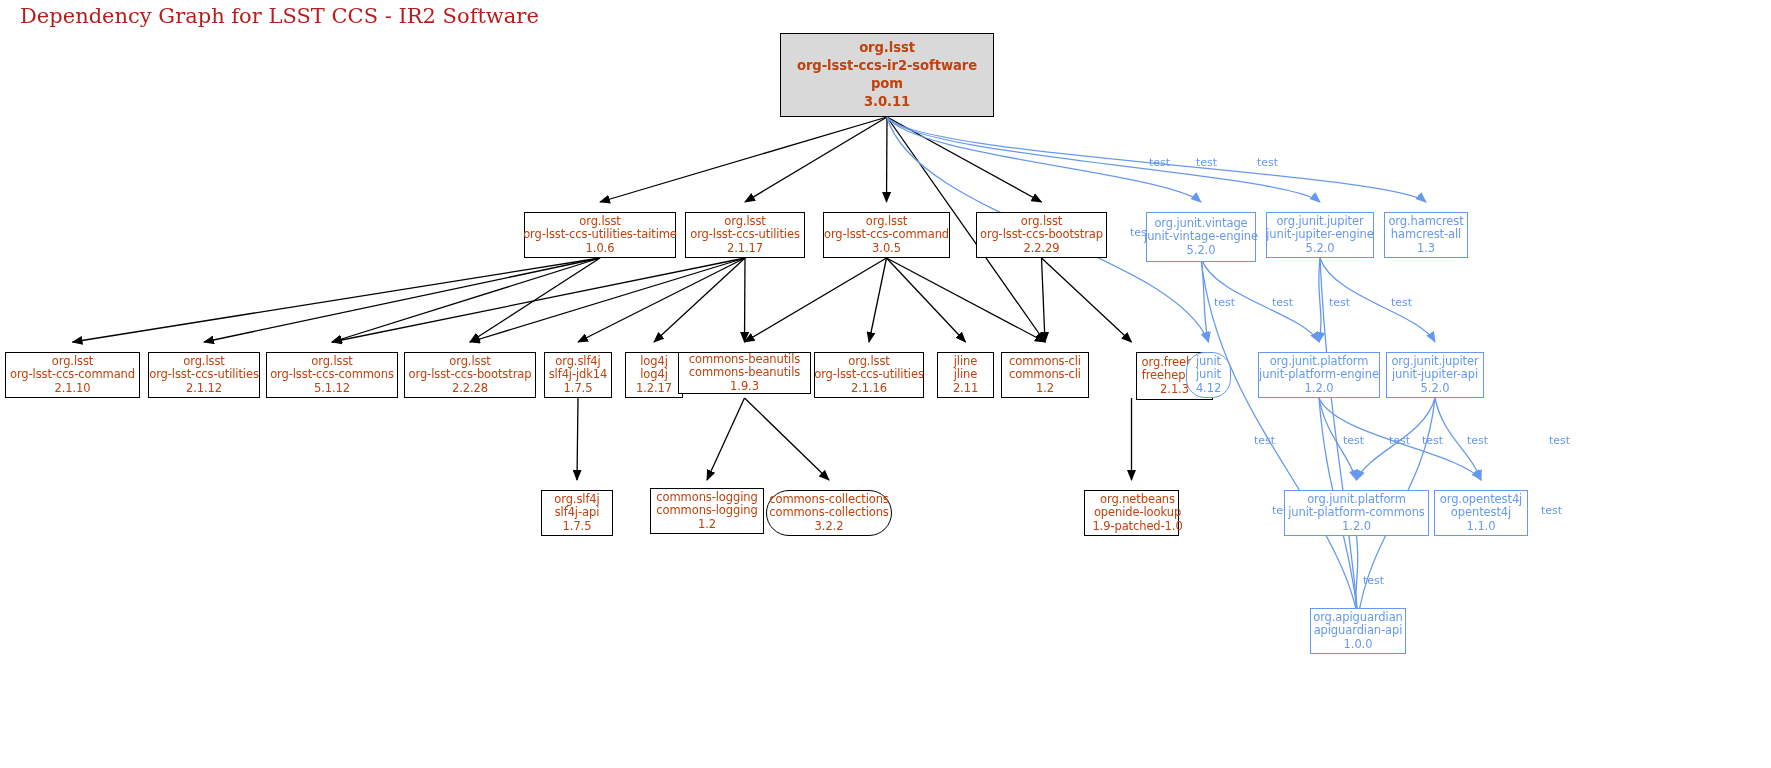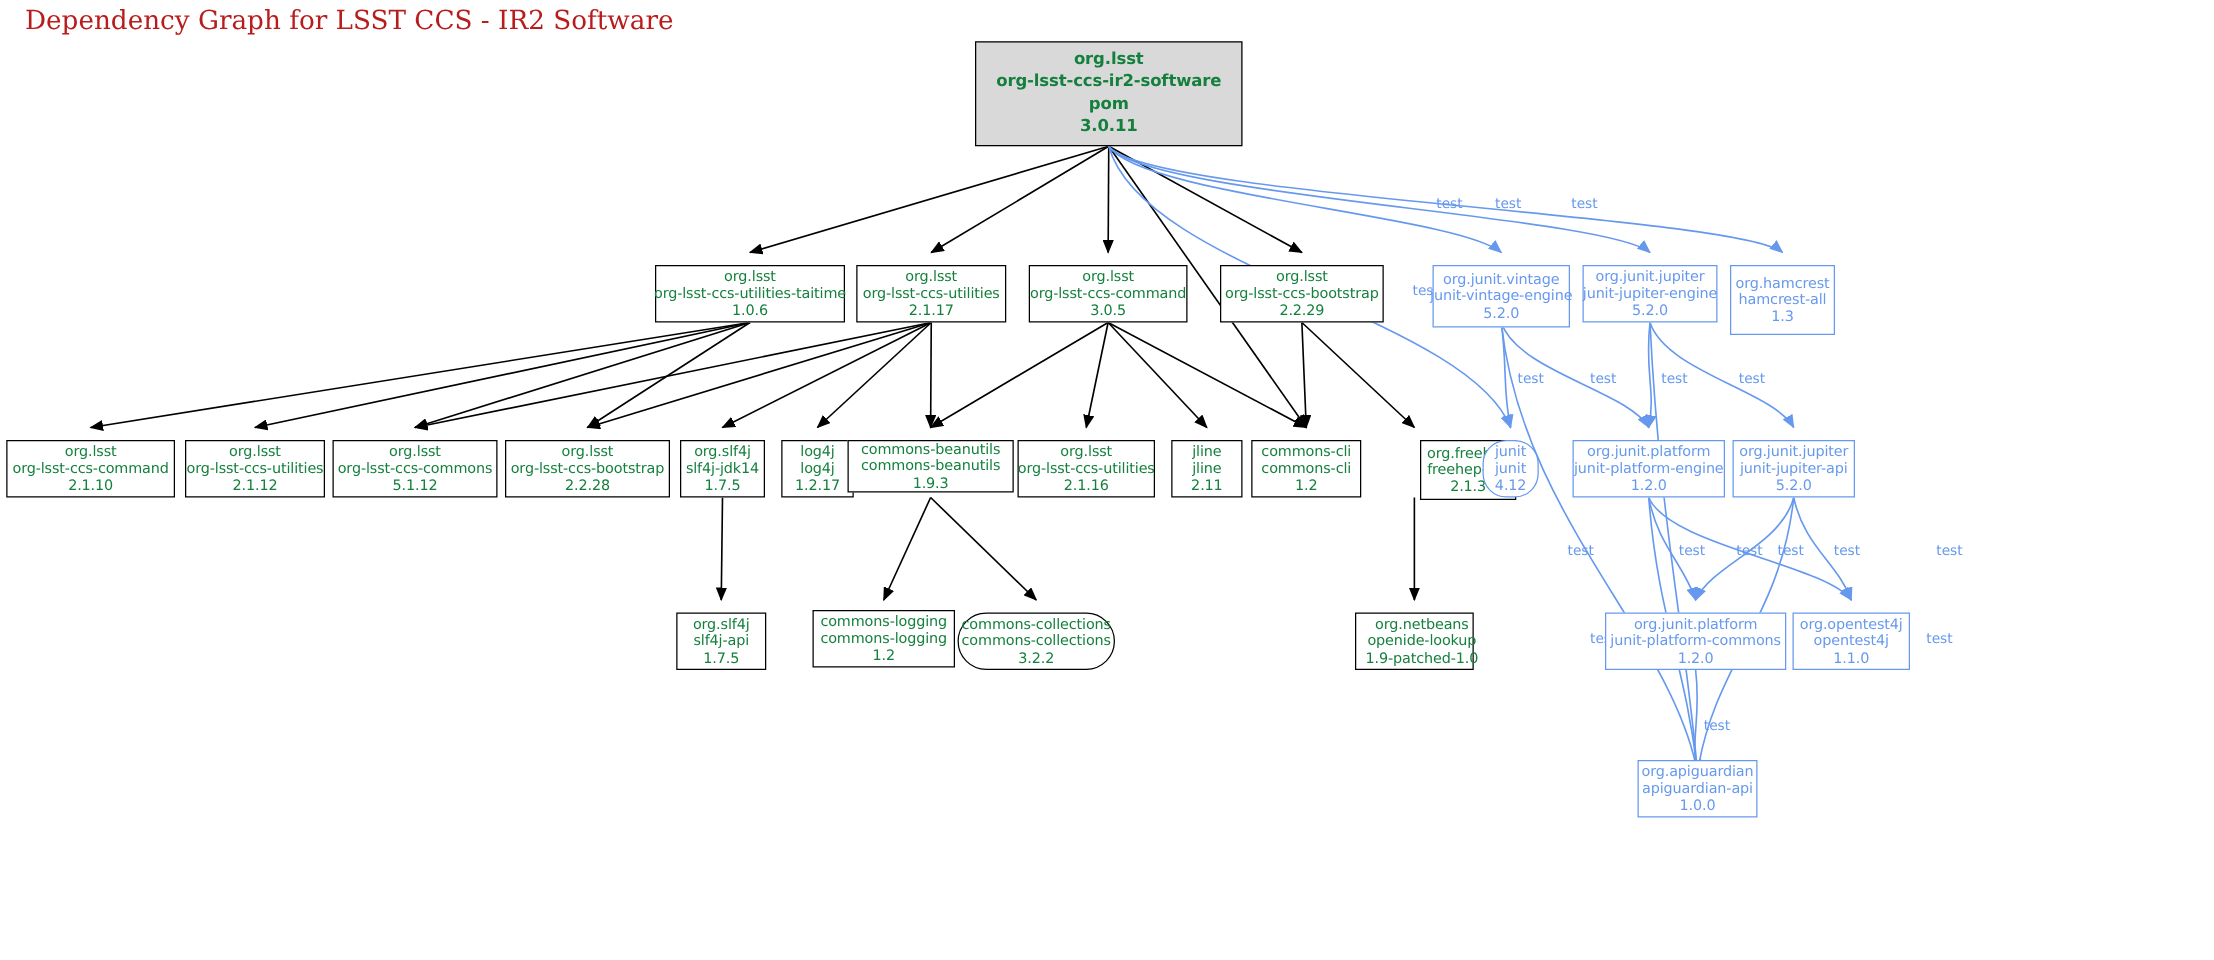--- a/index.html
+++ b/index.html
@@ -4,21 +4,21 @@
 <style>
   html,body{margin:0;padding:0;background:#ffffff;}
   body{width:1771px;height:768px;position:relative;overflow:hidden;
        font-family:"DejaVu Sans",sans-serif;}
   #canvas{position:absolute;left:0;top:0;width:1771px;height:768px;}
   #title{position:absolute;left:20px;top:4px;font-family:"DejaVu Serif",serif;
          font-size:21px;color:#b91c1c;white-space:nowrap;}
   .node{position:absolute;box-sizing:border-box;border:1.4px solid #000;
         background:#ffffff;display:flex;flex-direction:column;
         align-items:center;justify-content:center;
-        font-size:11.5px;line-height:13.6px;color:#15803d;text-align:center;
+        font-size:11.5px;line-height:13.6px;color:#c2410c;text-align:center;
         letter-spacing:-0.1px;}
   .node.root{background:#d9d9d9;border:1.7px solid #000;font-size:13.2px;
              line-height:18px;font-weight:bold;}
   .node.test{border:1.4px solid #6699ee;color:#6699ee;background:#ffffff;}
   .node span{display:block;white-space:nowrap;}
   svg{position:absolute;left:0;top:0;pointer-events:none;}
   .elab{font-size:11px;fill:#6699ee;font-family:"DejaVu Sans",sans-serif;}
 </style>
 </head>
 <body>
@@ -128,21 +128,21 @@
     <div class="node test" style="left: 1146px; top: 212px; width: 110px; height: 50px;">
       <span>org.junit.vintage</span>
       <span>junit-vintage-engine</span>
       <span>5.2.0</span>
     </div>
     <div class="node test" style="left: 1266px; top: 212px; width: 108px; height: 46px;">
       <span>org.junit.jupiter</span>
       <span>junit-jupiter-engine</span>
       <span>5.2.0</span>
     </div>
-    <div class="node test" style="left: 1384px; top: 212px; width: 84px; height: 56px;">
+    <div class="node test" style="left: 1384px; top: 212px; width: 84px; height: 46px;">
       <span>org.hamcrest</span>
       <span>hamcrest-all</span>
       <span>1.3</span>
     </div>
     <div class="node" style="left: 5px; top: 352px; width: 135px; height: 46px;">
       <span>org.lsst</span>
       <span>org-lsst-ccs-command</span>
       <span>2.1.10</span>
     </div>
     <div class="node" style="left: 148px; top: 352px; width: 112px; height: 46px;">

